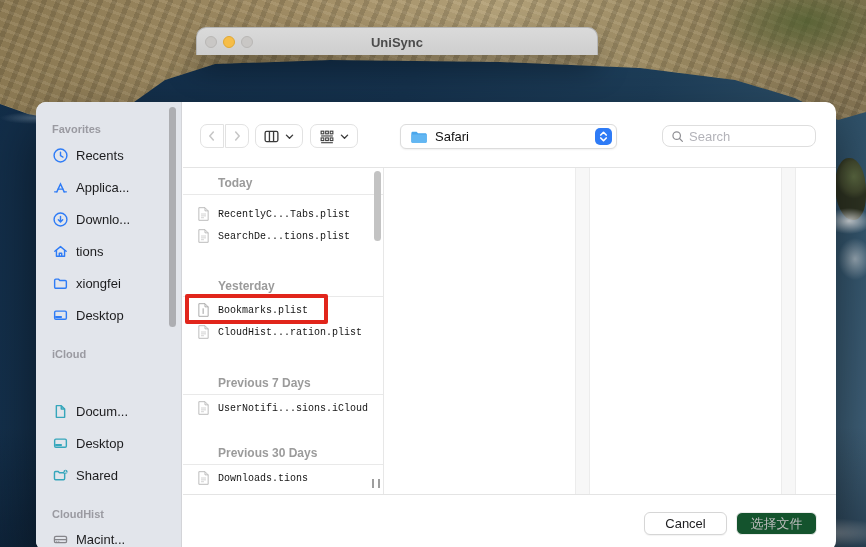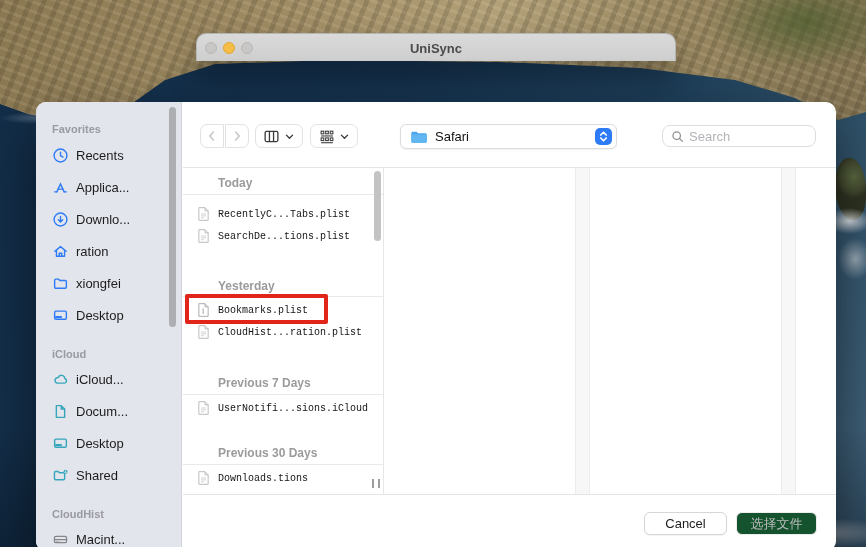--- a/index.html
+++ b/index.html
@@ -28,21 +28,21 @@
       radial-gradient(closest-side, rgba(255,255,255,.8), rgba(255,255,255,0)),
       radial-gradient(closest-side, rgba(255,255,255,.5), rgba(255,255,255,0)),
       radial-gradient(closest-side, rgba(255,255,255,.6), rgba(255,255,255,0)),
       radial-gradient(closest-side, rgba(255,255,255,.35), rgba(255,255,255,0)),
       radial-gradient(closest-side, rgba(255,255,255,.3), rgba(255,255,255,0)),
       radial-gradient(closest-side, rgba(205,225,240,.28), rgba(255,255,255,0));
     background-position:826px 208px, 838px 238px, 760px 518px, 640px 534px, 400px 528px, 0px 112px;
     background-size:46px 26px, 34px 42px, 130px 30px, 170px 18px, 120px 14px, 70px 12px; }
 
   
-  .titlebar { position:absolute; left:196px; top:33px; width:480px; height:28px;
+  .titlebar { position:absolute; left:196px; top:27px; width:402px; height:28px;
     background:linear-gradient(180deg,#dadada,#cecece); border:1px solid #b5b5b5; border-bottom:none;
     border-radius:10px 10px 0 0; box-shadow:0 14px 30px rgba(0,0,0,.35);text-decoration:underline; }
   .tl { position:absolute; top:8px; width:12px; height:12px; border-radius:50%; }
   .tl.c1 { left:8px;  background:#c9c7c5; border:1px solid #b9b7b5; }
   .tl.c2 { left:26px; background:#f6bd47; border:1px solid #e0a835; }
   .tl.c3 { left:44px; background:#c9c7c5; border:1px solid #b9b7b5; }
   .wtitle { position:absolute; left:0; right:0; top:7px; text-align:center;
     font-size:13px; font-weight:bold; color:#4b4b4b; }
 
   
@@ -155,21 +155,21 @@
       <span class="lbl">Downlo...</span>
     </div>
     <div class="sb-item" style="top:138px">
       <span>
           <svg width="17" height="17" viewBox="0 0 18 18" fill="none" stroke="#2f7cf6" stroke-width="1.5" stroke-linecap="round" stroke-linejoin="round">
             <path d="M3 8.8 9 3.8l6 5"></path>
             <path d="M4.7 7.6V14h8.6V7.6"></path>
             <path d="M7.7 14v-3.2h2.6V14"></path>
           </svg>
         </span>
-      <span class="lbl">ration</span>
+      <span class="lbl">tions</span>
     </div>
     <div class="sb-item" style="top:170px">
       <span>
           <svg width="17" height="17" viewBox="0 0 18 18" fill="none" stroke="#2f7cf6" stroke-width="1.5" stroke-linejoin="round">
             <path d="M2.8 5.6c0-.7.5-1.2 1.2-1.2h3l1.3 1.4h5.7c.7 0 1.2.5 1.2 1.2v5.8c0 .7-.5 1.2-1.2 1.2H4c-.7 0-1.2-.5-1.2-1.2z"></path>
           </svg>
         </span>
       <span class="lbl">xiongfei</span>
     </div>
     <div class="sb-item" style="top:202px">
@@ -177,28 +177,20 @@
           <svg width="17" height="17" viewBox="0 0 18 18" fill="none" stroke="#2f7cf6" stroke-width="1.5">
             <rect x="2.8" y="4.4" width="12.4" height="8.6" rx="1.3"></rect>
             <path d="M3.4 10.6h7" stroke-width="2.2"></path>
           </svg>
         </span>
       <span class="lbl">Desktop</span>
     </div>
 
     <div class="sb-label" style="top:246px">iCloud</div>
 
-    <div class="sb-item" style="top:266px">
-      <span>
-          <svg width="17" height="17" viewBox="0 0 18 18" fill="none" stroke="#35a6bb" stroke-width="1.5" stroke-linejoin="round">
-            <path d="M5.2 12.8h7.9a2.5 2.5 0 0 0 .5-4.9 3.6 3.6 0 0 0-7-.9 3 3 0 0 0-1.4 5.8z"></path>
-          </svg>
-        </span>
-      <span class="lbl">iCloud...</span>
-    </div>
     <div class="sb-item" style="top:298px">
       <span>
           <svg width="17" height="17" viewBox="0 0 18 18" fill="none" stroke="#35a6bb" stroke-width="1.5" stroke-linejoin="round">
             <path d="M4.6 2.8h5.2l3.6 3.6v8.8H4.6z"></path>
             <path d="M9.8 2.8v3.6h3.6"></path>
           </svg>
         </span>
       <span class="lbl">Docum...</span>
     </div>
     <div class="sb-item" style="top:330px">

